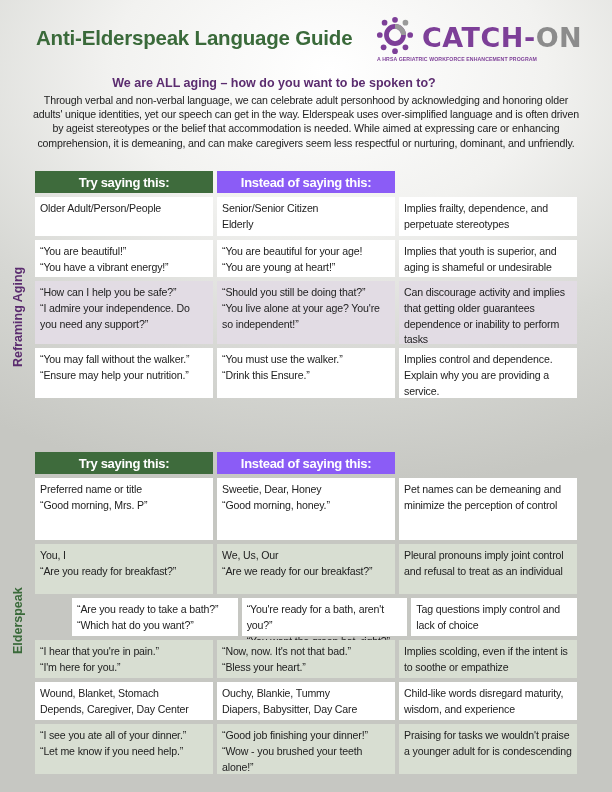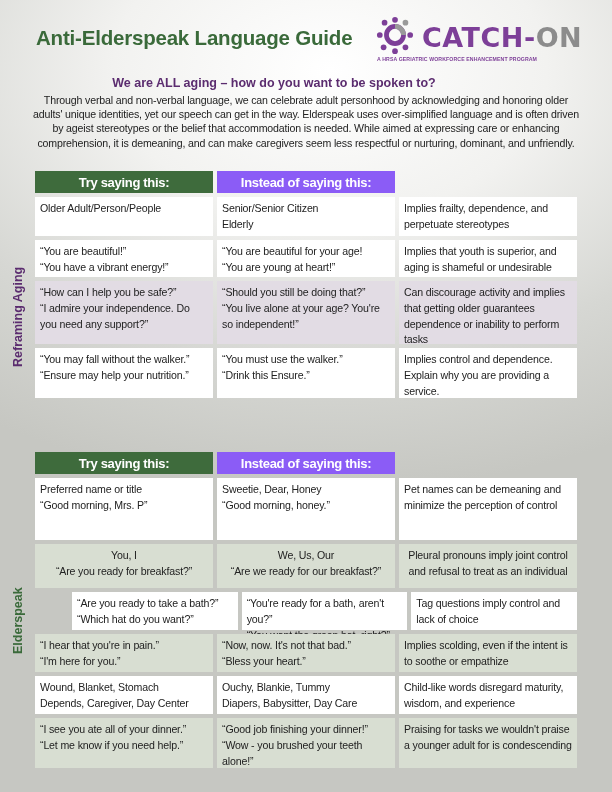--- a/index.html
+++ b/index.html
@@ -135,21 +135,21 @@
     <div class="c2">Instead of saying this:</div>
     <div class="c3">Because:</div>
   </div>
   <div class="row white" style="height:62px;">
     <div>Preferred name or title
 “Good morning, Mrs. P”</div>
     <div>Sweetie, Dear, Honey
 “Good morning, honey.”</div>
     <div>Pet names can be demeaning and minimize the perception of control</div>
   </div>
-  <div class="row sage" style="height:44px;text-align:center;">
+  <div class="row sage" style="height:50px;">
     <div>You, I
 “Are you ready for breakfast?”</div>
     <div>We, Us, Our
 “Are we ready for our breakfast?”</div>
     <div>Pleural pronouns imply joint control and refusal to treat as an individual</div>
   </div>
   <div class="row white" style="height:38px;padding-left:37px;">
     <div>“Are you ready to take a bath?”
 “Which hat do you want?”</div>
     <div>“You're ready for a bath, aren't you?”

